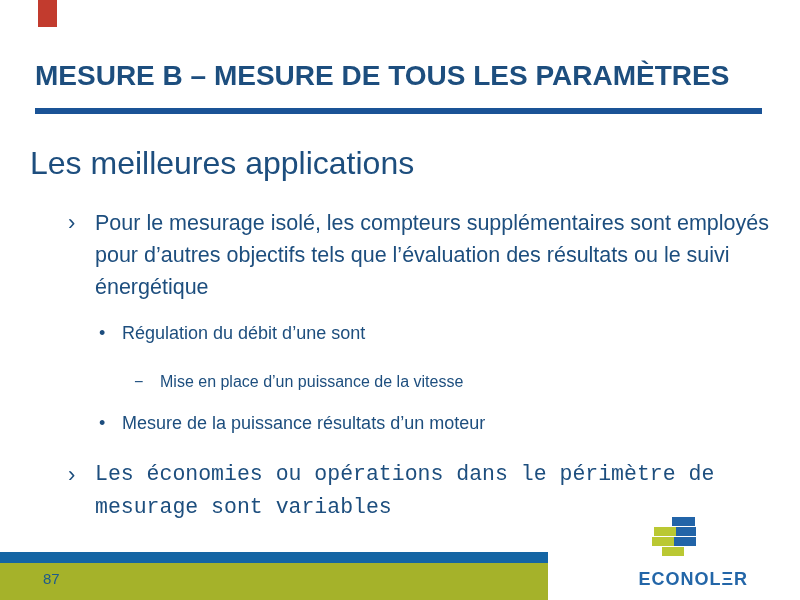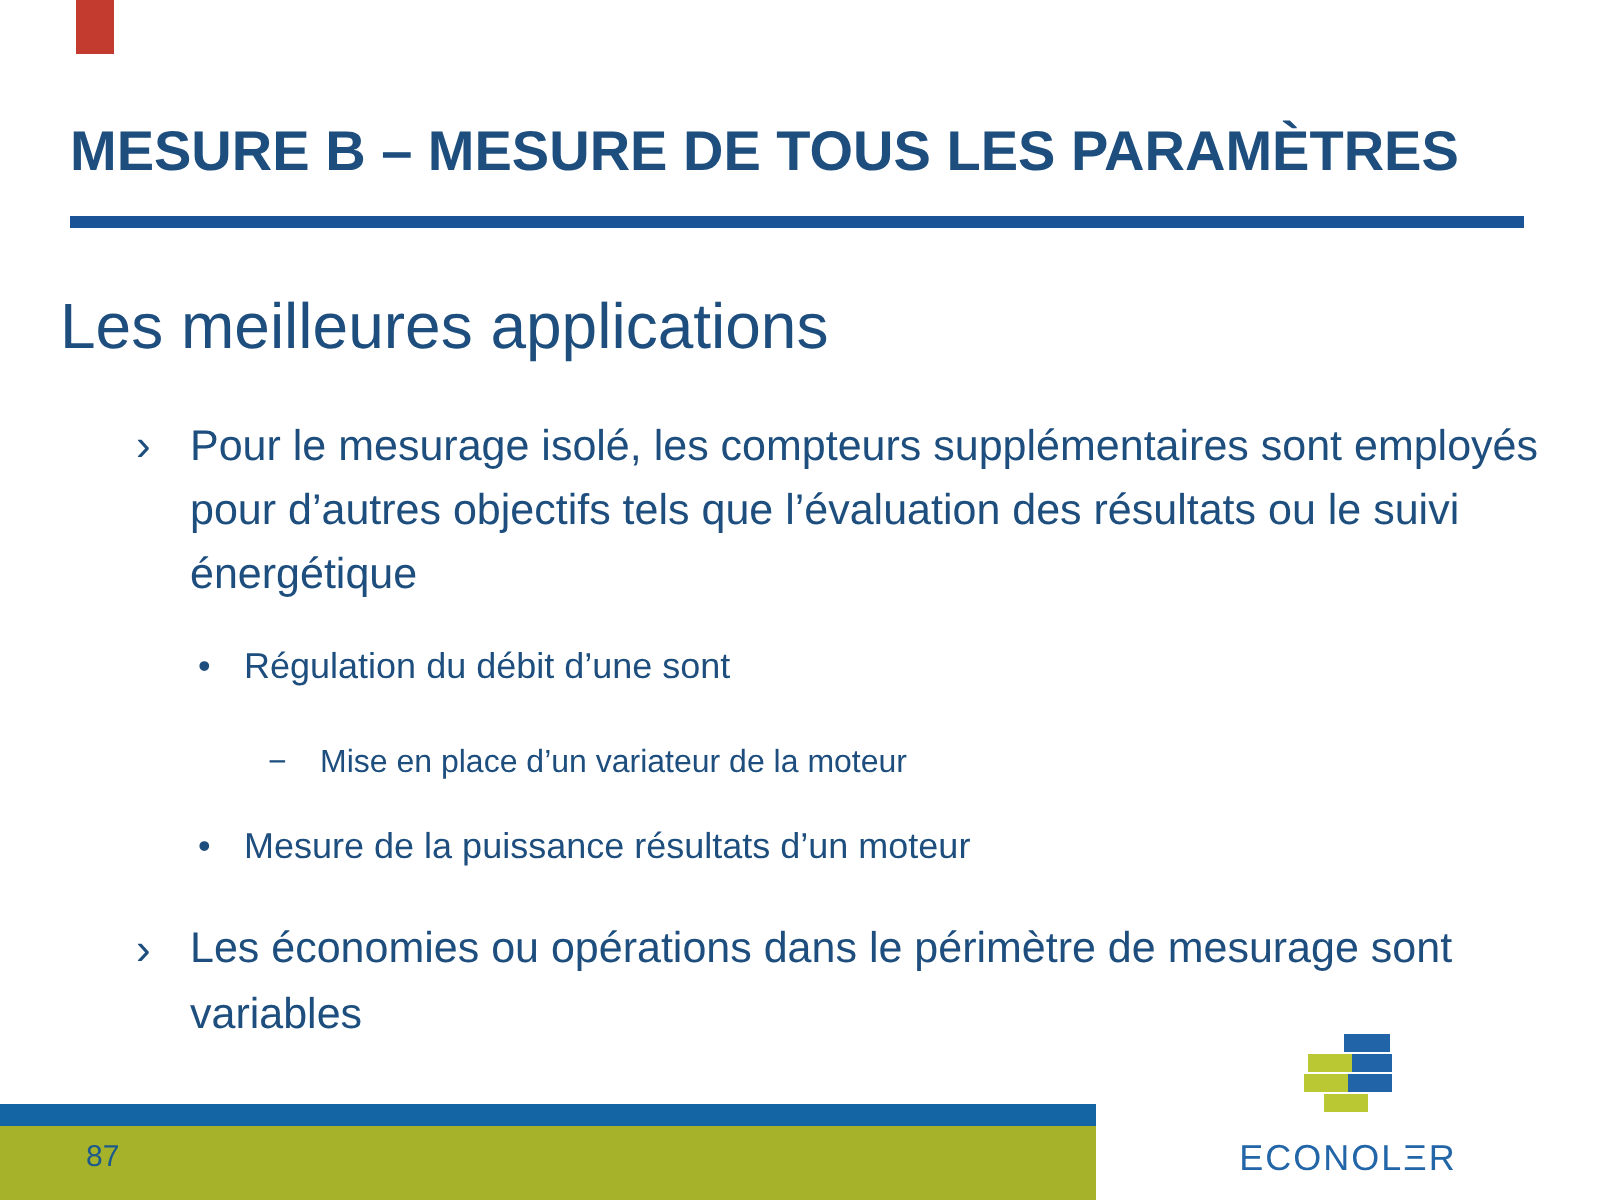--- a/index.html
+++ b/index.html
@@ -32,33 +32,33 @@
   .l2 .marker{width:23px;font-size:18px;}
   .l2 .btext{width:620px;}
   .l3{left:134px;font-size:16px;line-height:24px;}
   .l3 .marker{width:26px;font-size:16px;}
   .l3 .btext{width:560px;}
   .b0{top:207px;}
   .b1{top:320px;}
   .b2{top:370px;}
   .b3{top:410px;}
   .b4{top:458px;font-size:21.5px;line-height:33px;}
-  .b4 .btext{width:655px;}
+  .b4 .btext{width:655px;font-family:Liberation Mono, monospace;}
   
   .footer-stripe{position:absolute;left:0;top:552px;width:548px;height:11px;background:#1465A4;}
   .footer-green{position:absolute;left:0;top:563px;width:548px;height:37px;background:#A5B22A;}
   .page-number{
     position:absolute;left:43px;top:570px;
     font-size:15px;color:#1D5A8C;
   }
   
   .logo-icon{position:absolute;left:650px;top:515px;width:48px;height:47px;}
   .logo-text{
-    position:absolute;left:600px;top:569px;width:148px;text-align:center;
-    font-size:18px;font-weight:normal;letter-spacing:1px;color:#2366A8;
+    position:absolute;left:600px;top:569px;width:148px;text-align:right;
+    font-size:18px;font-weight:bold;letter-spacing:1px;color:#2366A8;
   }
 </style>
 </head>
 <body>
 
 <div class="red-tab"></div>
 
 <div class="title">MESURE B – MESURE DE TOUS LES PARAMÈTRES</div>
 <div class="title-rule"></div>
 
@@ -69,21 +69,21 @@
   <div class="btext">Pour le mesurage isolé, les compteurs supplémentaires sont employés pour d’autres objectifs tels que l’évaluation des résultats ou le suivi énergétique</div>
 </div>
 
 <div class="bullet l2 b1">
   <span class="marker">•</span>
   <div class="btext">Régulation du débit d’une sont</div>
 </div>
 
 <div class="bullet l3 b2">
   <span class="marker">−</span>
-  <div class="btext">Mise en place d’un variateur de la moteur</div>
+  <div class="btext">Mise en place d’un puissance de la vitesse</div>
 </div>
 
 <div class="bullet l2 b3">
   <span class="marker">•</span>
   <div class="btext">Mesure de la puissance résultats d’un moteur</div>
 </div>
 
 <div class="bullet l1 b4">
   <span class="marker">›</span>
   <div class="btext">Les économies ou opérations dans le périmètre de mesurage sont variables</div>

